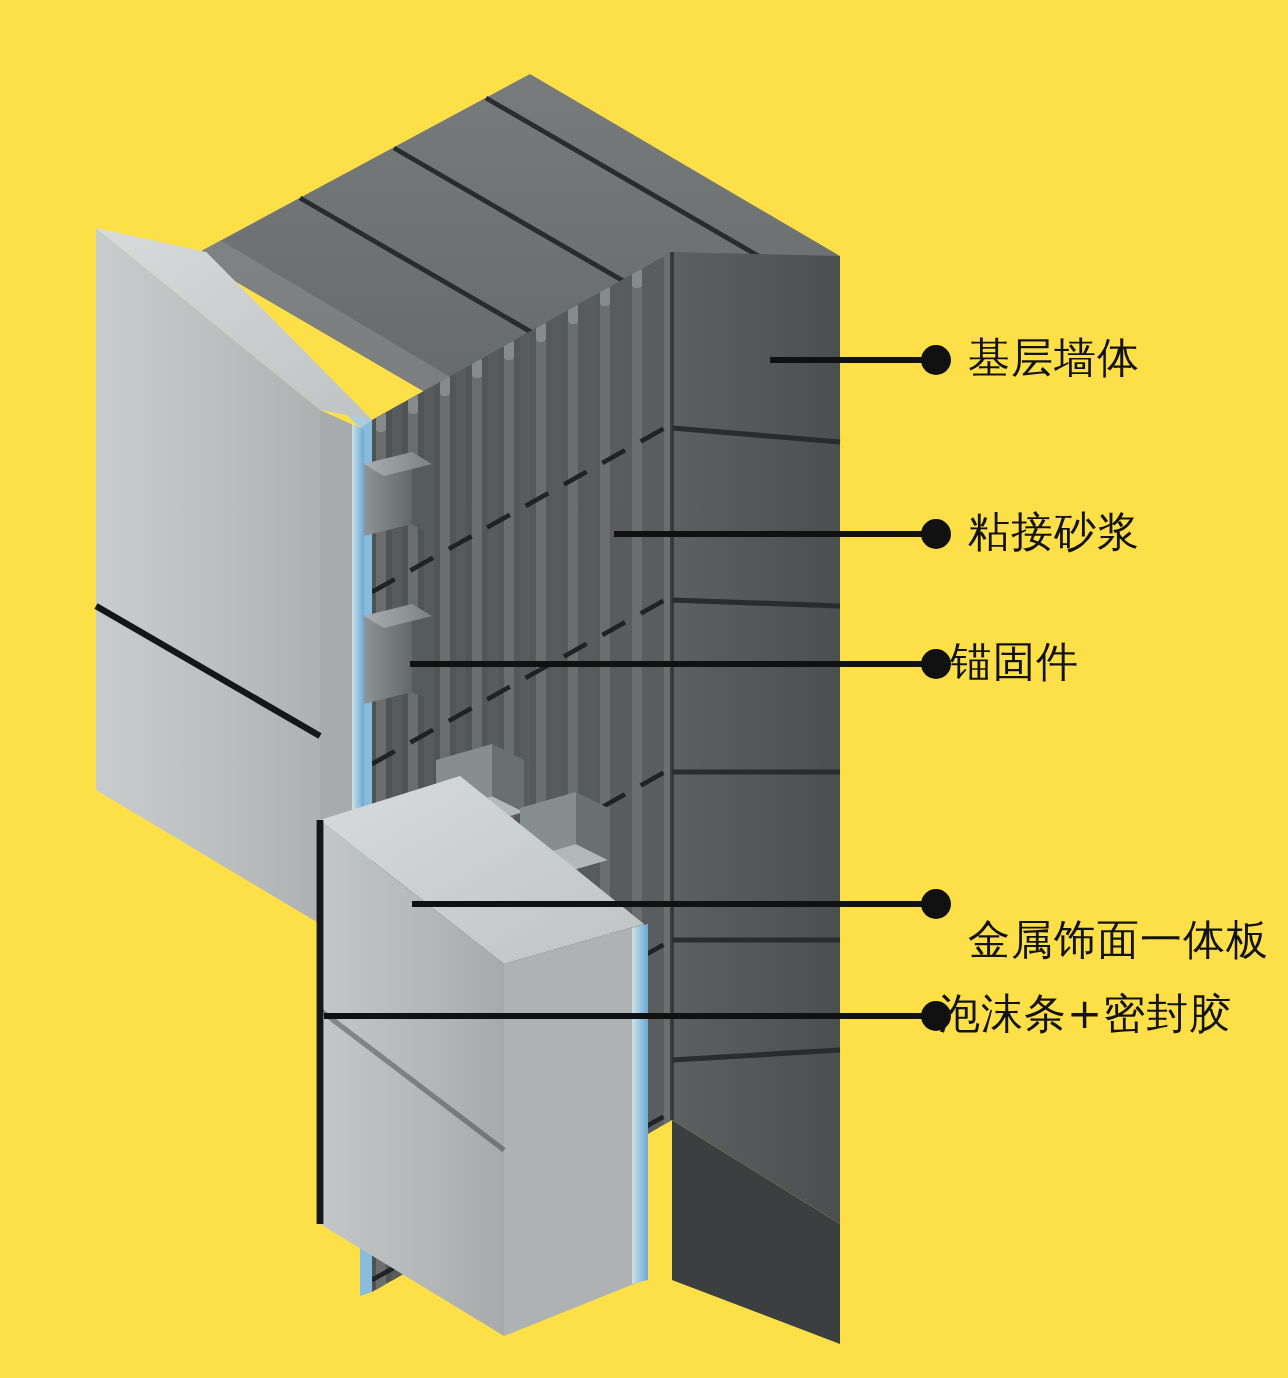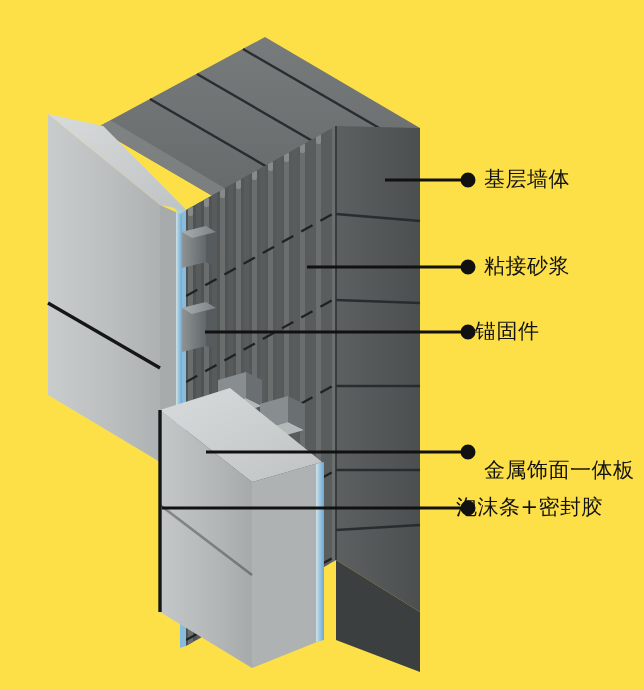--- a/index.html
+++ b/index.html
@@ -273,15 +273,15 @@
   </svg>
 
   <div class="callout-label" style="left:484px; top:169px;">基层墙体</div>
 
   <div class="callout-label" style="left:484px; top:256px;text-align:center;">粘接砂浆</div>
 
   <div class="callout-label" style="left:464px; top:321px;margin-left:11px;">锚固件</div>
 
   <div class="callout-label" style="left:484px; top:460px;">金属饰面一体板</div>
 
-  <div class="callout-label" style="left:456px; top:497px;">泡沫条+密封胶</div>
+  <div class="callout-label" style="left:469px; top:497px;">泡沫条+密封胶</div>
 
 </div>
 
 </body></html>

